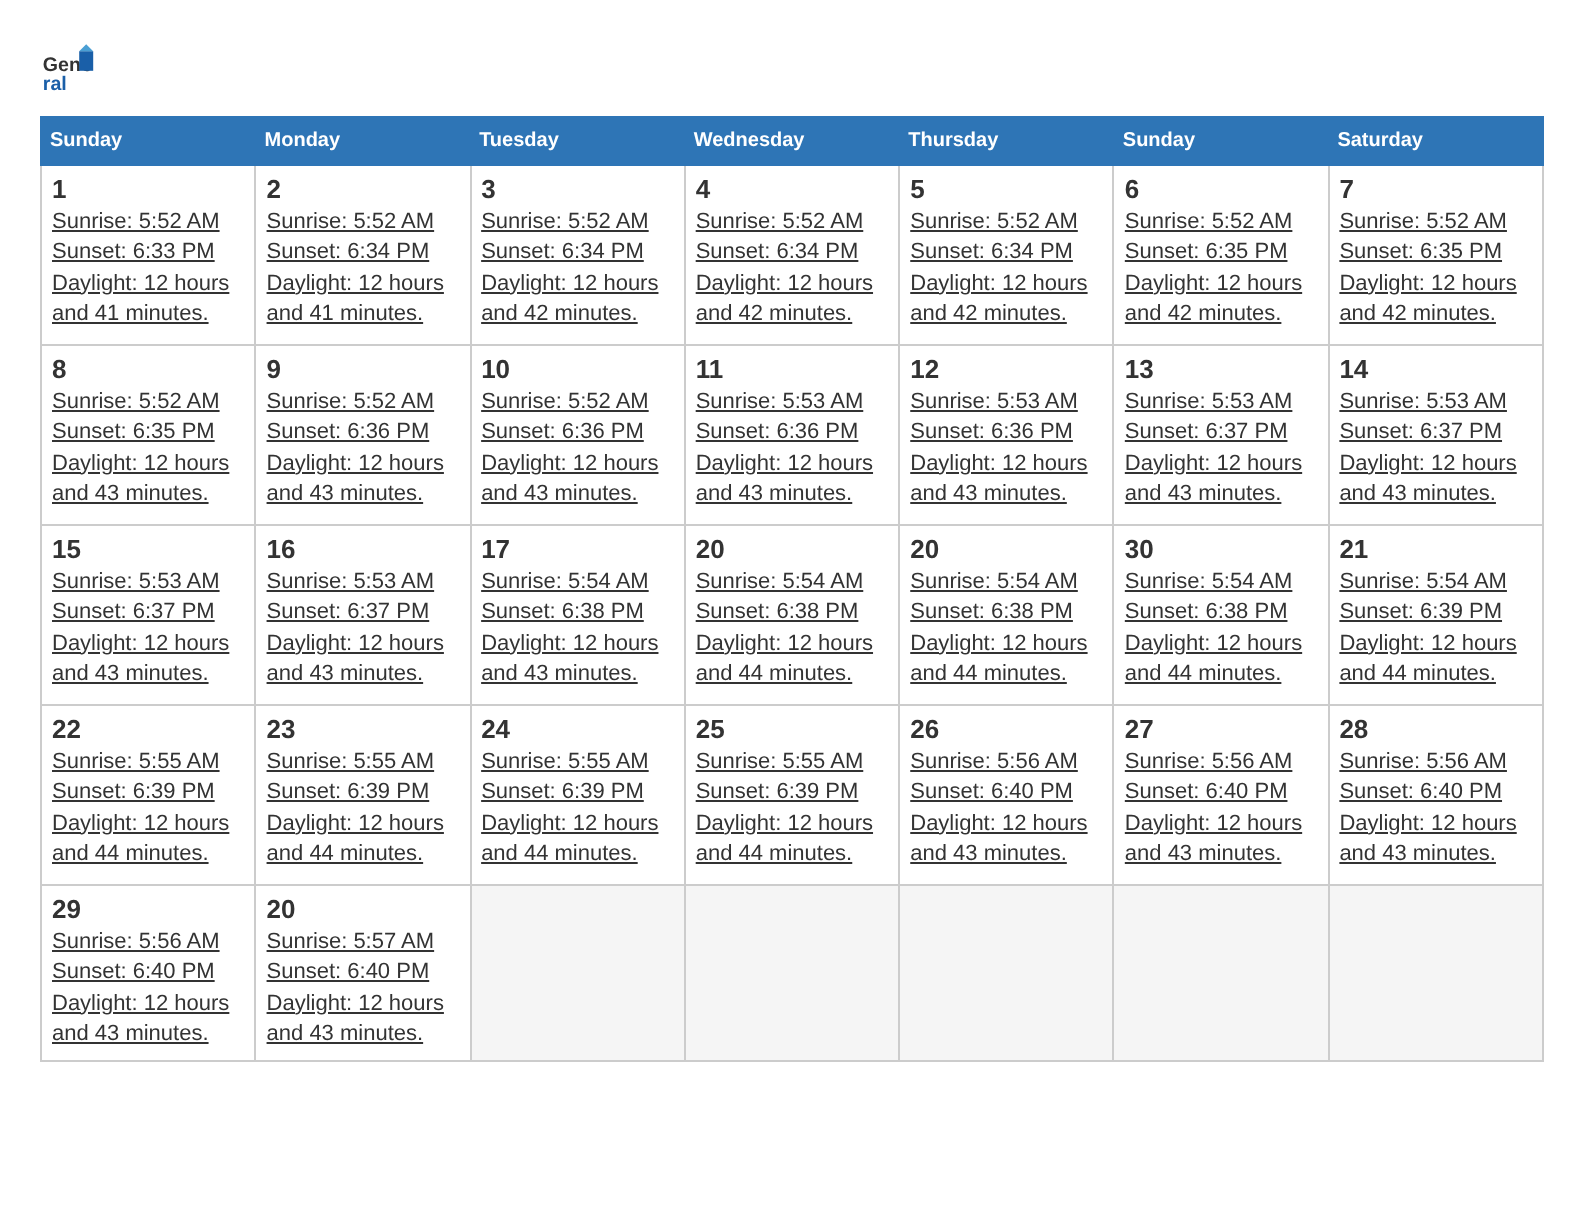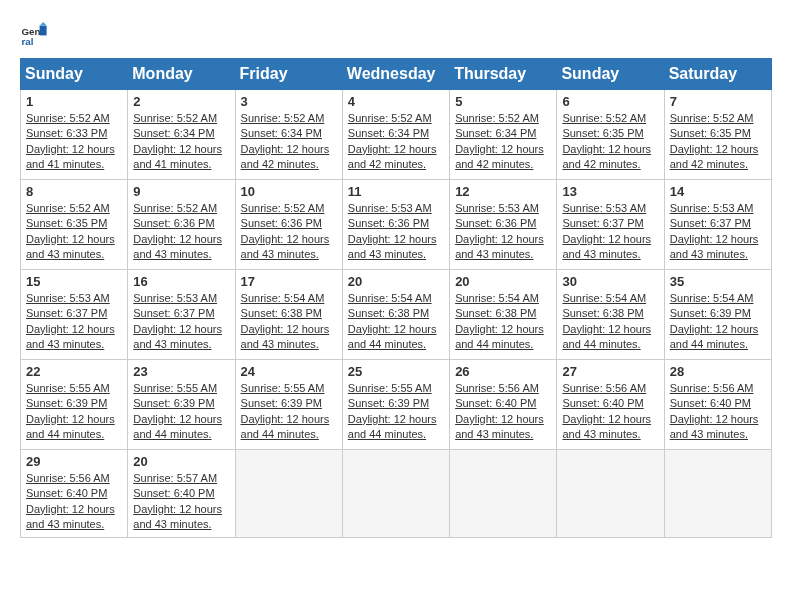--- a/index.html
+++ b/index.html
@@ -45,21 +45,21 @@
       color: #555;
     }
     .calendar {
       width: 100%;
       border-collapse: collapse;
       border: 1px solid #ccc;
     }
     .calendar th {
       background-color: #2e75b6;
       color: #fff;
-      font-size: 16px;
+      font-size: 10px;
       font-weight: bold;
       padding: 6px 4px;
       border: 1px solid #2e75b6;
       text-align: left;
     }
     .calendar td {
       border: 1px solid #ccc;
       vertical-align: top;
       padding: 4px 5px;
       font-size: 10px;
@@ -109,21 +109,21 @@
     <div class="month-title"></div>
     <div class="location"></div>
   </div>
 </div>
 
 <table class="calendar">
   <thead>
     <tr>
     <th>Sunday</th>
         <th>Monday</th>
-        <th>Friday</th>
+        <th>Tuesday</th>
         <th>Wednesday</th>
         <th>Thursday</th>
         <th>Sunday</th>
         <th>Saturday</th>
       </tr>
   </thead>
   <tbody id="calendar-body">
   <tr>
         <td>
             <span class="day-number">1</span>
@@ -283,21 +283,21 @@
           </td>
         <td>
             <span class="day-number">30</span>
             <div class="day-info">
               <span>Sunrise: 5:54 AM</span><br>
               <span>Sunset: 6:38 PM</span><br>
               <span>Daylight: 12 hours and 44 minutes.</span>
             </div>
           </td>
         <td>
-            <span class="day-number">35</span>
+            <span class="day-number">21</span>
             <div class="day-info">
               <span>Sunrise: 5:54 AM</span><br>
               <span>Sunset: 6:39 PM</span><br>
               <span>Daylight: 12 hours and 44 minutes.</span>
             </div>
           </td>
       </tr>
       <tr>
         <td>
             <span class="day-number">22</span>

